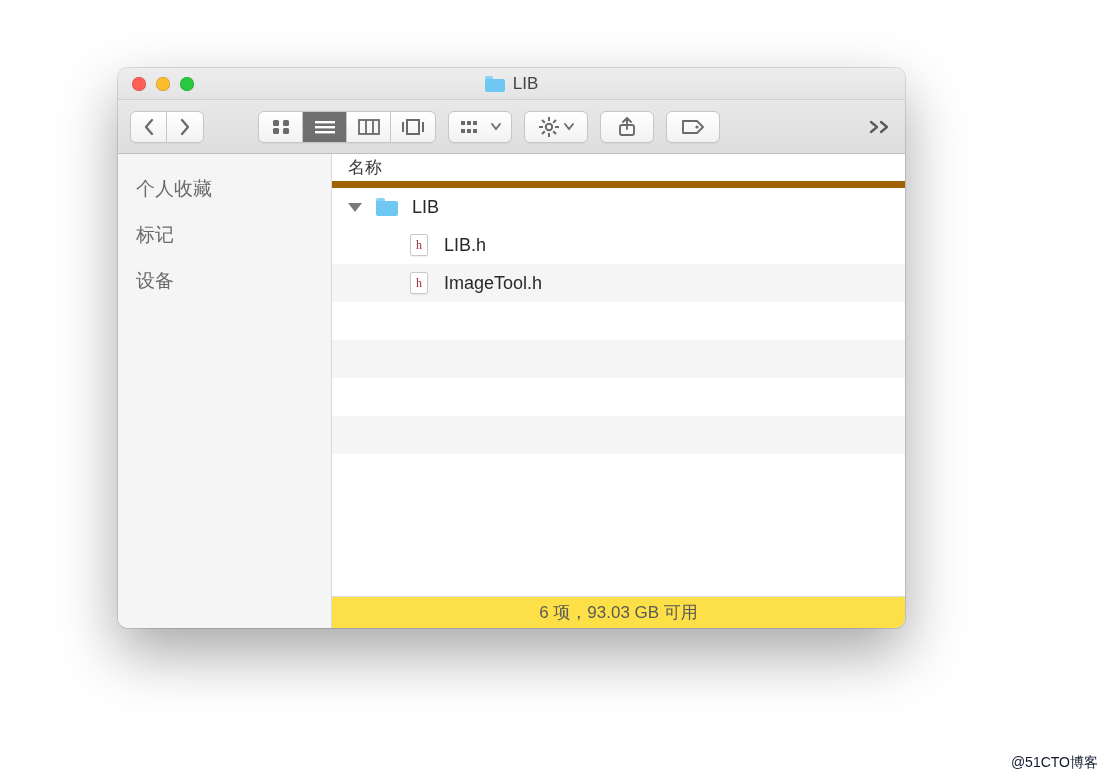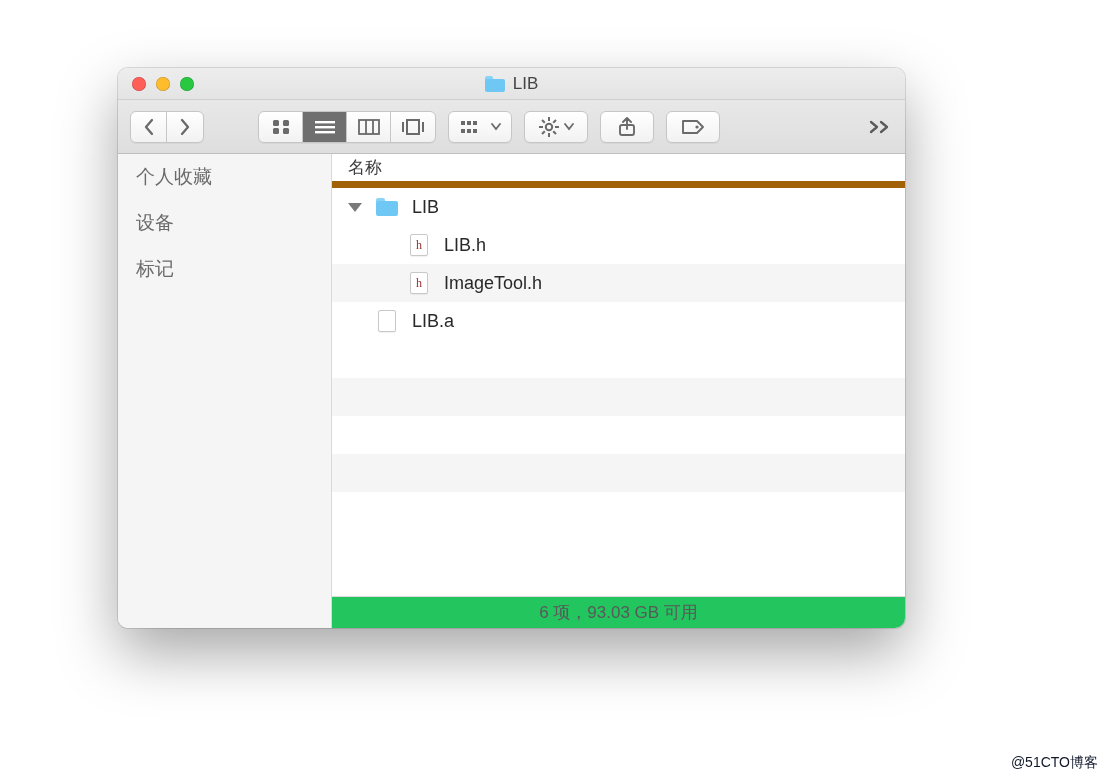--- a/index.html
+++ b/index.html
@@ -78,20 +78,21 @@
   .btn-single { width:54px; }
   .btn svg, .seg svg { display:block; }
   .spacer { flex:0 0 30px; }
   .toolbar-right { margin-left:auto; display:flex; align-items:center; }
   
   .body { flex:1; display:flex; min-height:0; }
   .sidebar {
     width:214px;
     background:#f6f5f6;
     border-right:1px solid #d9d9d9;
+    padding-top:12px;
   }
   .sb-item {
     font-size:19px; color:#6a6a6a;
     padding:10px 18px;
   }
   .content { flex:1; display:flex; flex-direction:column; min-width:0; }
   .col-header {
     height:34px; border-bottom:7px solid #a16207;
     display:flex; align-items:center;
     padding-left:16px;
@@ -131,21 +132,21 @@
     width:22px; height:22px; position:relative; display:flex; align-items:center; justify-content:center;
   }
   .ic-bundle svg { display:block; }
   .filename { white-space:nowrap; }
   
   .stripefill .stripe { height:38px; }
   .stripefill .stripe.alt { background:#f5f5f5; }
   
   .statusbar {
     height:32px;
-    background:#22c55e;
+    background:#fde047;
     border-top:1px solid #dcdcdc;
     display:flex; align-items:center; justify-content:center;
     font-size:17px; color:#595959;
   }
   
   .watermark {
     position:absolute; right:10px; bottom:10px;
     color:#0f172a; font-size:14px;
   }
 </style>
@@ -266,22 +267,22 @@
       <svg width="26" height="14" viewBox="0 0 26 14">
         <path d="M4 2 L10 7 L4 12" fill="none" stroke="#5a5a5a" stroke-width="2.3" stroke-linecap="round" stroke-linejoin="round"></path>
         <path d="M14 2 L20 7 L14 12" fill="none" stroke="#5a5a5a" stroke-width="2.3" stroke-linecap="round" stroke-linejoin="round"></path>
       </svg>
     </div>
   </div>
 
   <div class="body">
     <div class="sidebar">
       <div class="sb-item"><span>个人收藏</span></div>
+      <div class="sb-item"><span>标记</span></div>
       <div class="sb-item"><span>设备</span></div>
-      <div class="sb-item"><span>标记</span></div>
     </div>
 
     <div class="content">
       <div class="col-header">
         <span>名称</span>
       </div>
 
       <div class="filelist">
 
         <div class="row indent1">
@@ -298,26 +299,20 @@
             </span>
           <span class="filename">LIB.h</span>
         </div>
         <div class="row alt indent2">
           <span class="icon-box">
               <span class="ic-file h"></span>
             </span>
           <span class="filename">ImageTool.h</span>
         </div>
 
-        <div class="row indent1" style="padding-left:44px;">
-          <span class="icon-box">
-              <span class="ic-file blank"></span>
-            </span>
-          <span class="filename">LIB.a</span>
-        </div>
 
         <div class="stripefill">
           <div class="stripe"></div>
           <div class="stripe alt"></div>
           <div class="stripe"></div>
           <div class="stripe alt"></div>
           <div class="stripe"></div>
         </div>
       </div>
 

